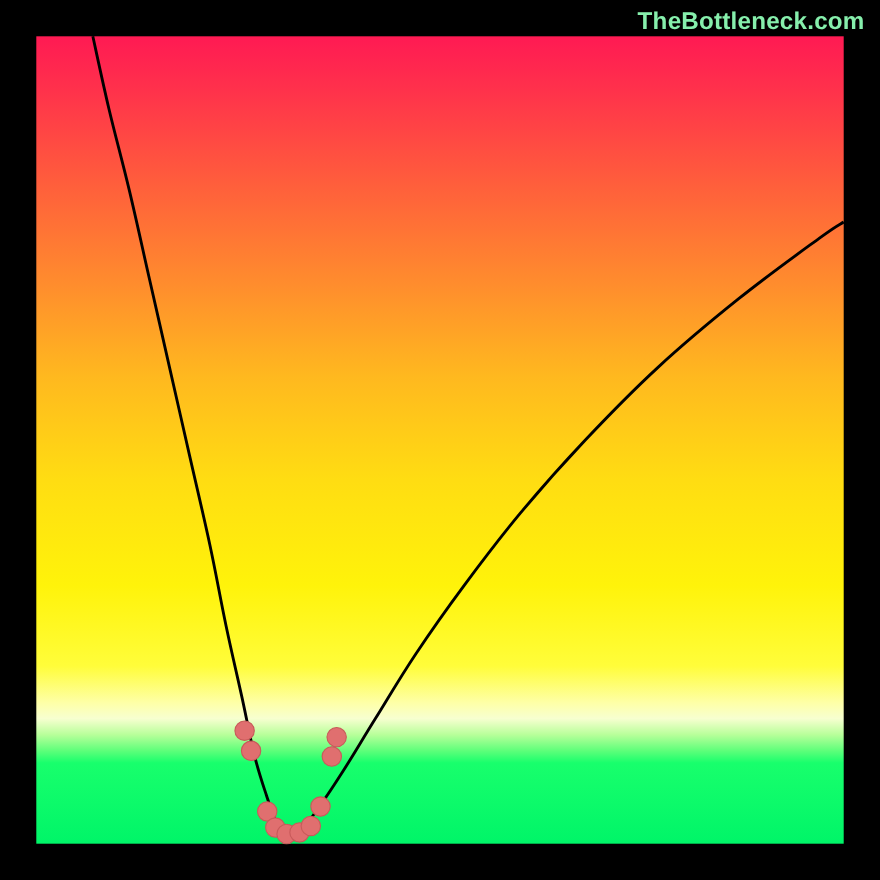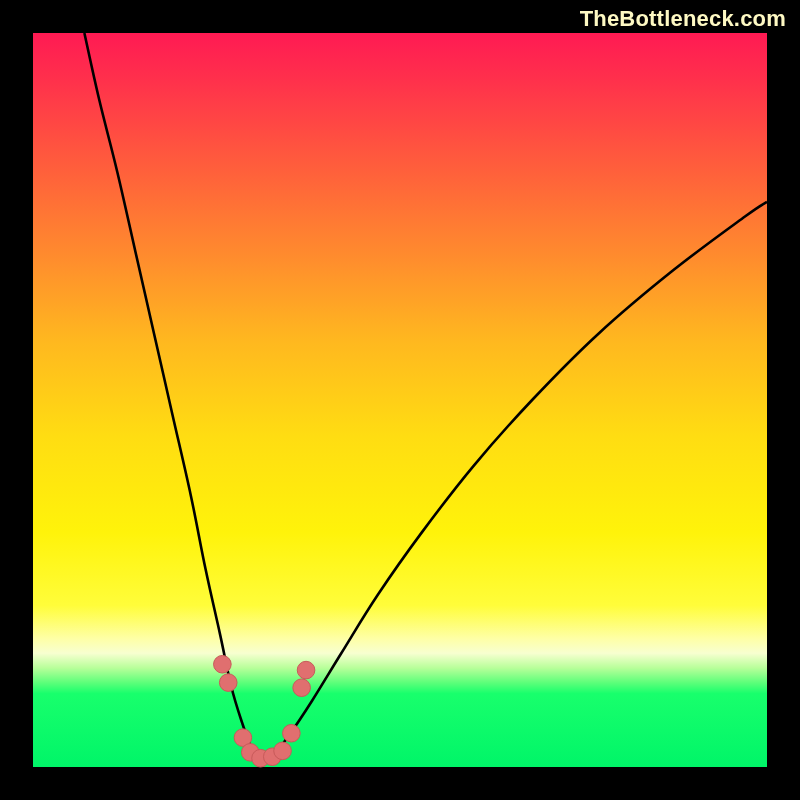--- a/index.html
+++ b/index.html
@@ -41,21 +41,21 @@
       #b8ff9a 86.5%,
       #5dff7a 88.5%,
       #18ff6c 90%,
       #00f568 100%
     );
   }
   .watermark {
     position: absolute;
     top: 6px;
     right: 14px;
-    color: #fef9c3;
+    color: #86efac;
     font-size: 22px;
     font-weight: 600;
     letter-spacing: 0.2px;
     user-select: none;
   }
   svg.curves {
     position: absolute;
     left: 0;
     top: 0;
     width: 734px;

